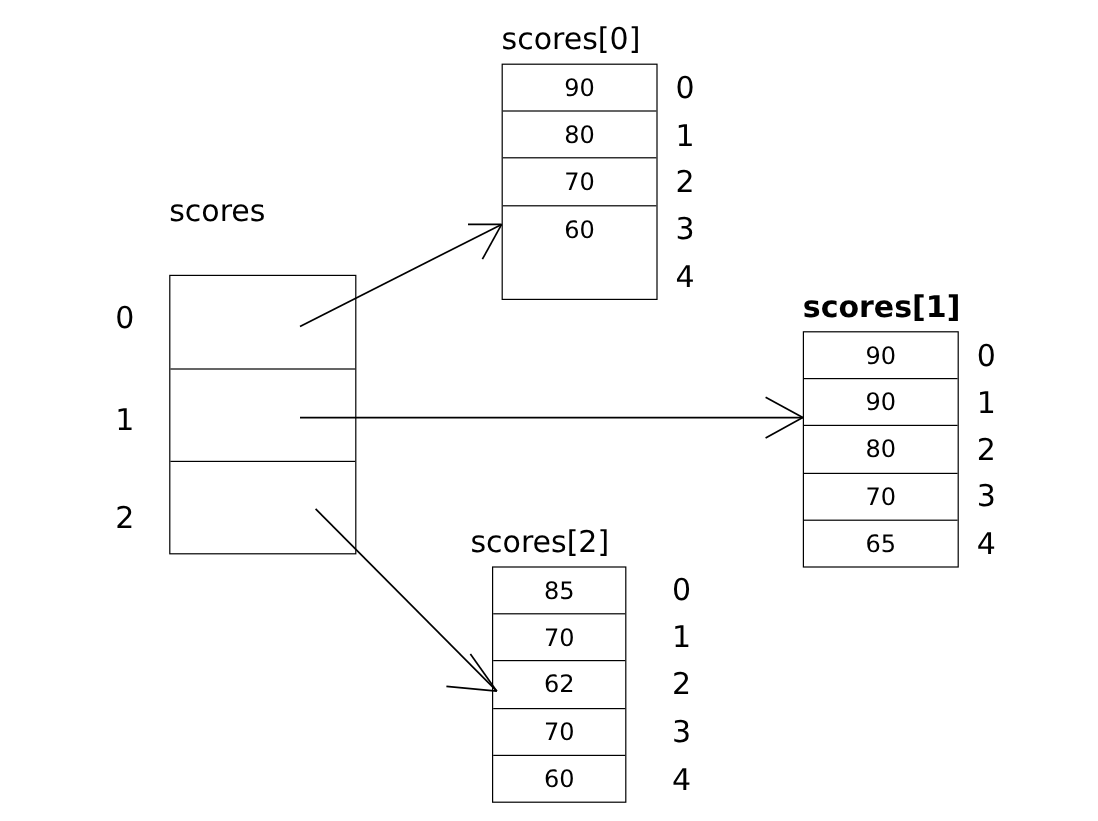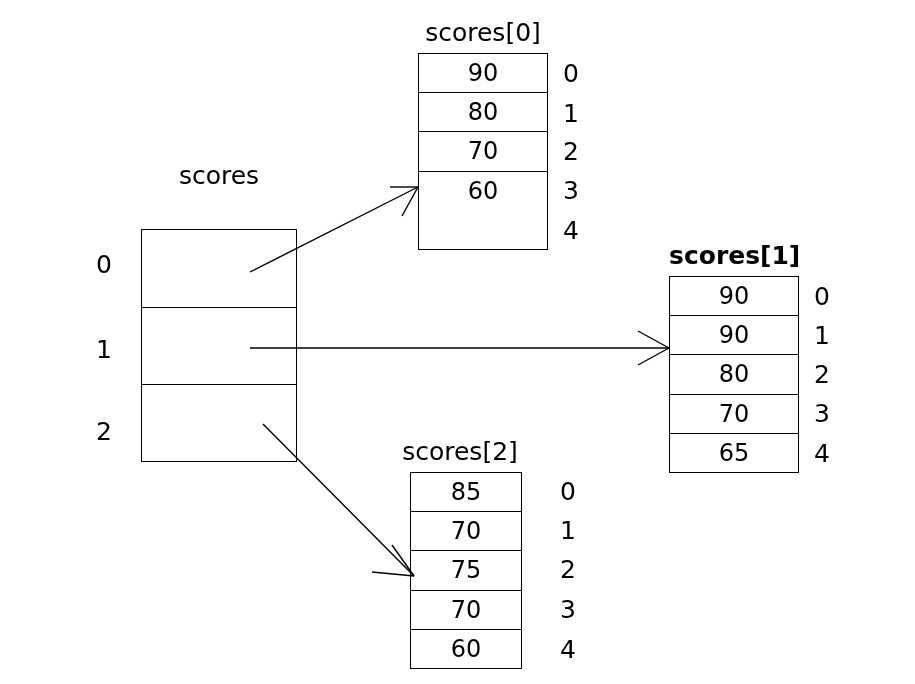--- a/index.html
+++ b/index.html
@@ -29,36 +29,35 @@
   }
   
   .array-block {
     position: absolute;
   }
   .array-title {
     position: absolute;
     font-size: 25px;
     color: #000000;
     white-space: nowrap;
-    text-align: center;
     line-height: 1;
   }
   .array-box {
     position: absolute;
     border: 1px solid #000000;
     box-sizing: border-box;
     background: #ffffff;
   }
   .array-cell {
     box-sizing: border-box;
     border-bottom: 1px solid #000000;
     display: flex;
     align-items: center;
     justify-content: center;
-    font-size: 24px;
+    font-size: 20px;
     color: #000000;
   }
   .array-cell:last-child {
     border-bottom: none;
   }
   .idx-label {
     position: absolute;
     font-size: 25px;
     color: #000000;
     line-height: 1;
@@ -126,21 +125,21 @@
     <div class="idx-label" style="left:814px; top:362px;">2</div>
     <div class="idx-label" style="left:814px; top:401px;">3</div>
     <div class="idx-label" style="left:814px; top:441px;">4</div>
   </div>
 
   <div class="array-block" id="arr2">
     <div class="array-title">scores[2]</div>
     <div class="array-box">
       <div class="array-cell">85</div>
       <div class="array-cell">70</div>
-      <div class="array-cell">75</div>
+      <div class="array-cell">62</div>
       <div class="array-cell">70</div>
       <div class="array-cell">60</div>
     </div>
     <div class="idx-label" style="left:560px; top:479px;">0</div>
     <div class="idx-label" style="left:560px; top:518px;">1</div>
     <div class="idx-label" style="left:560px; top:557px;">2</div>
     <div class="idx-label" style="left:560px; top:597px;">3</div>
     <div class="idx-label" style="left:560px; top:637px;">4</div>
   </div>
 

